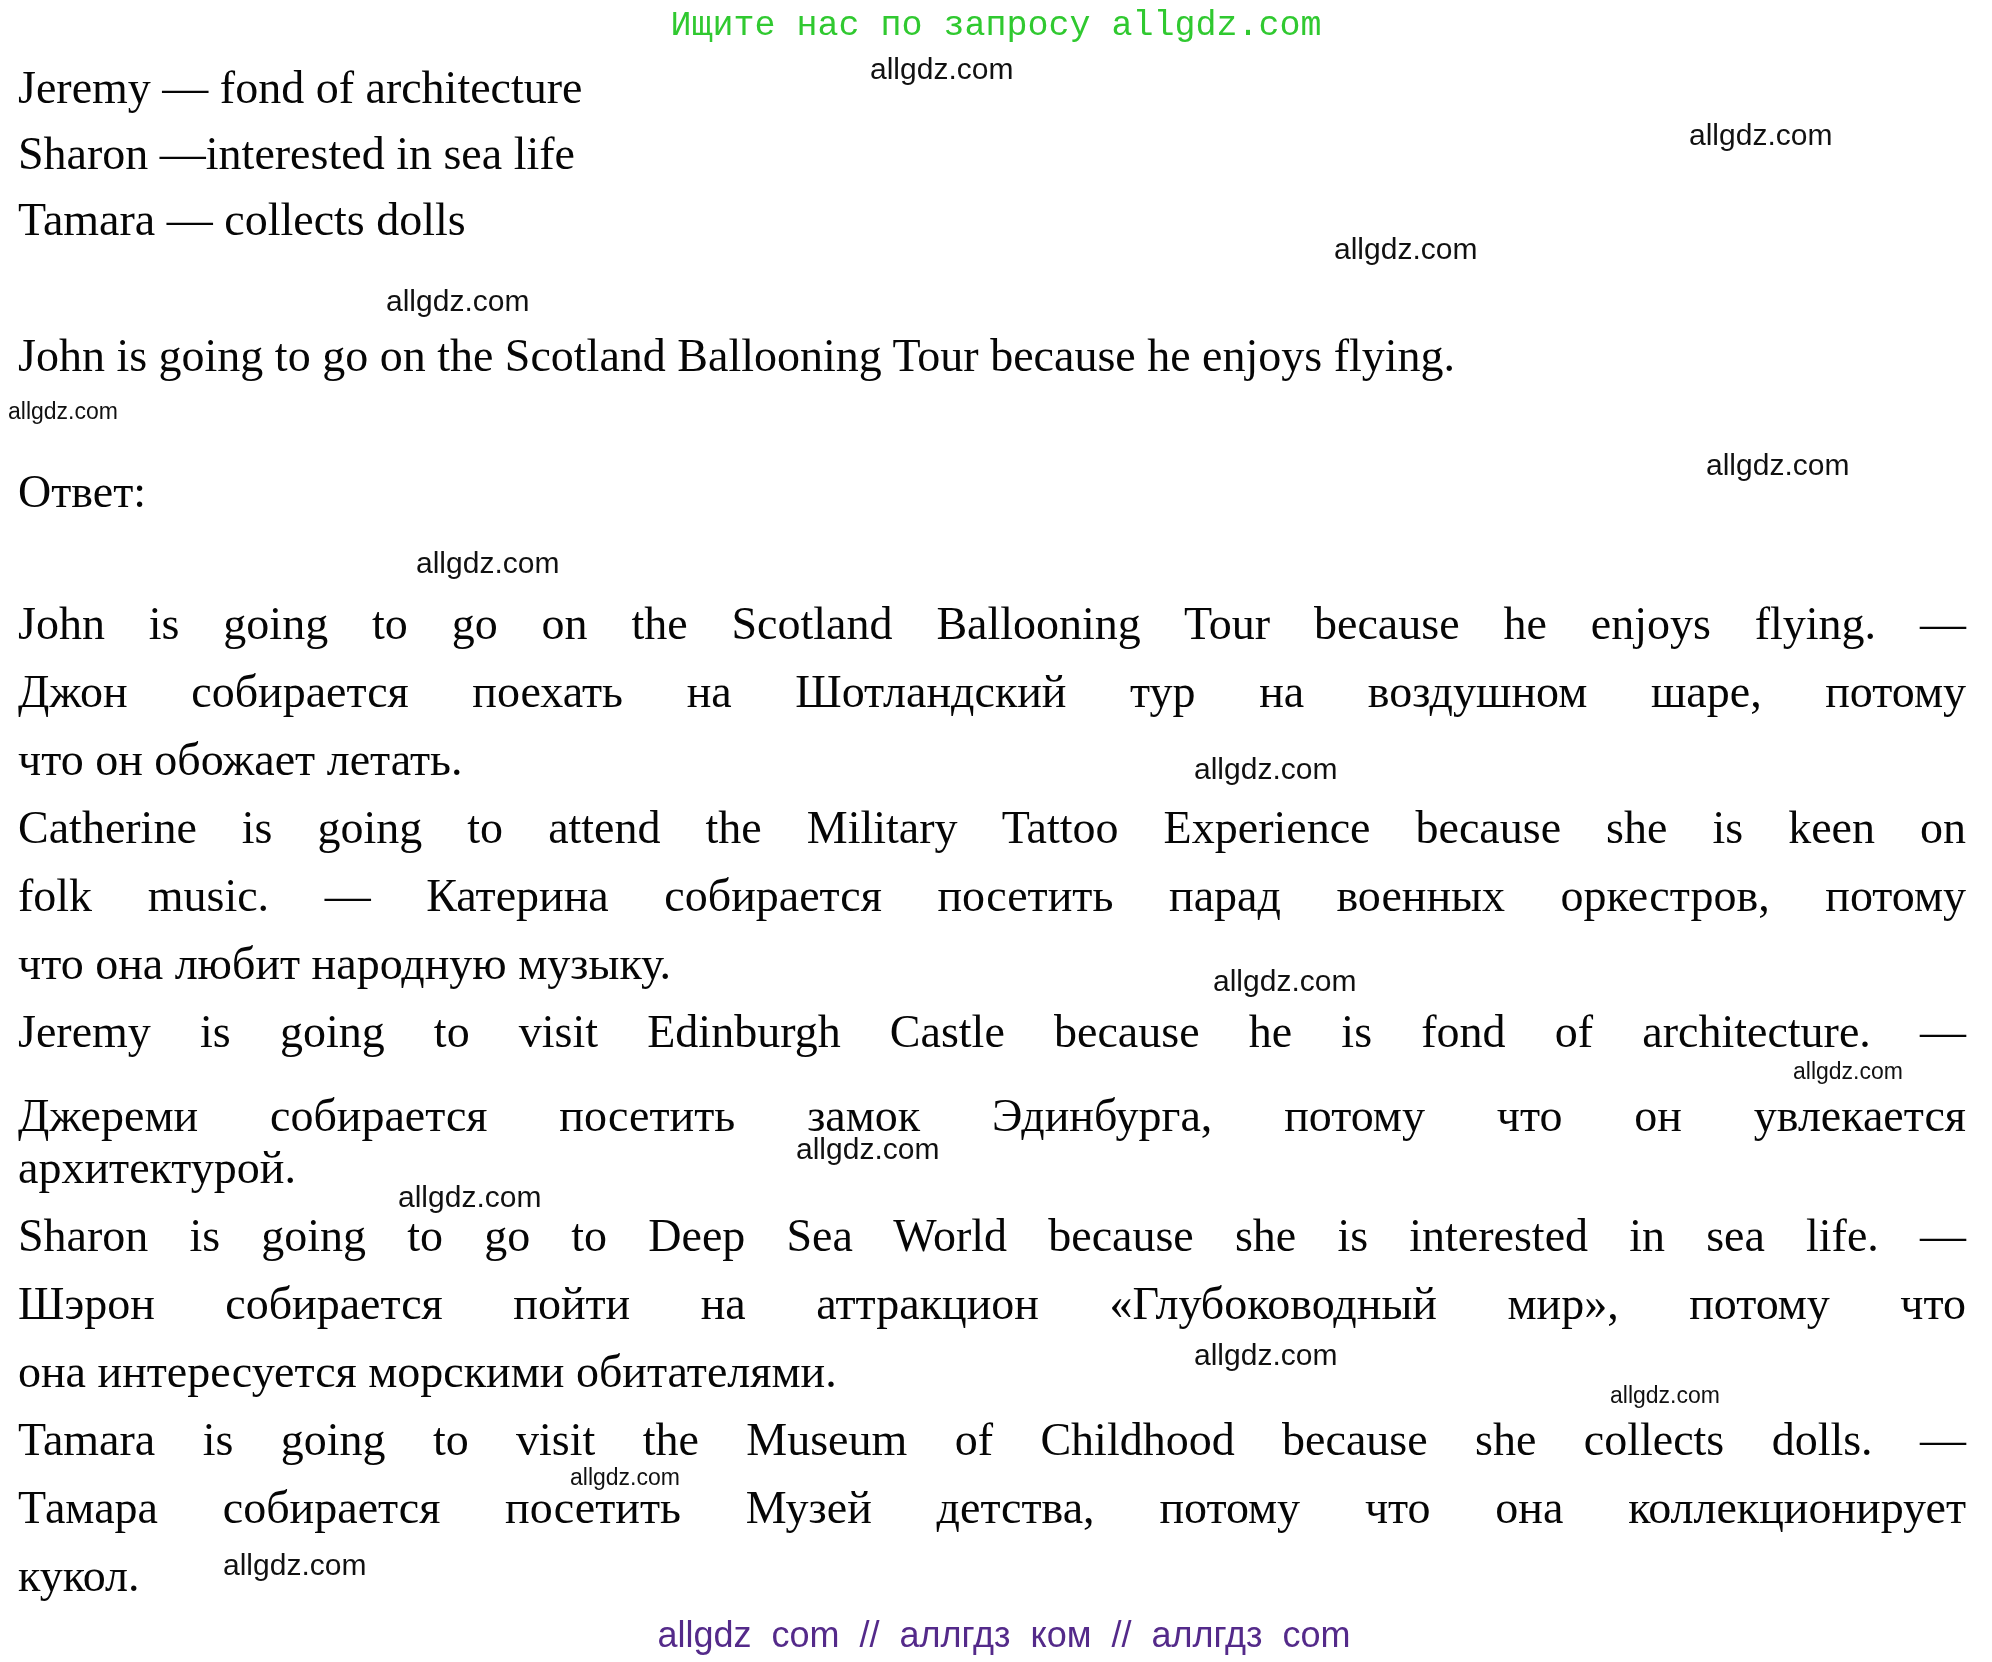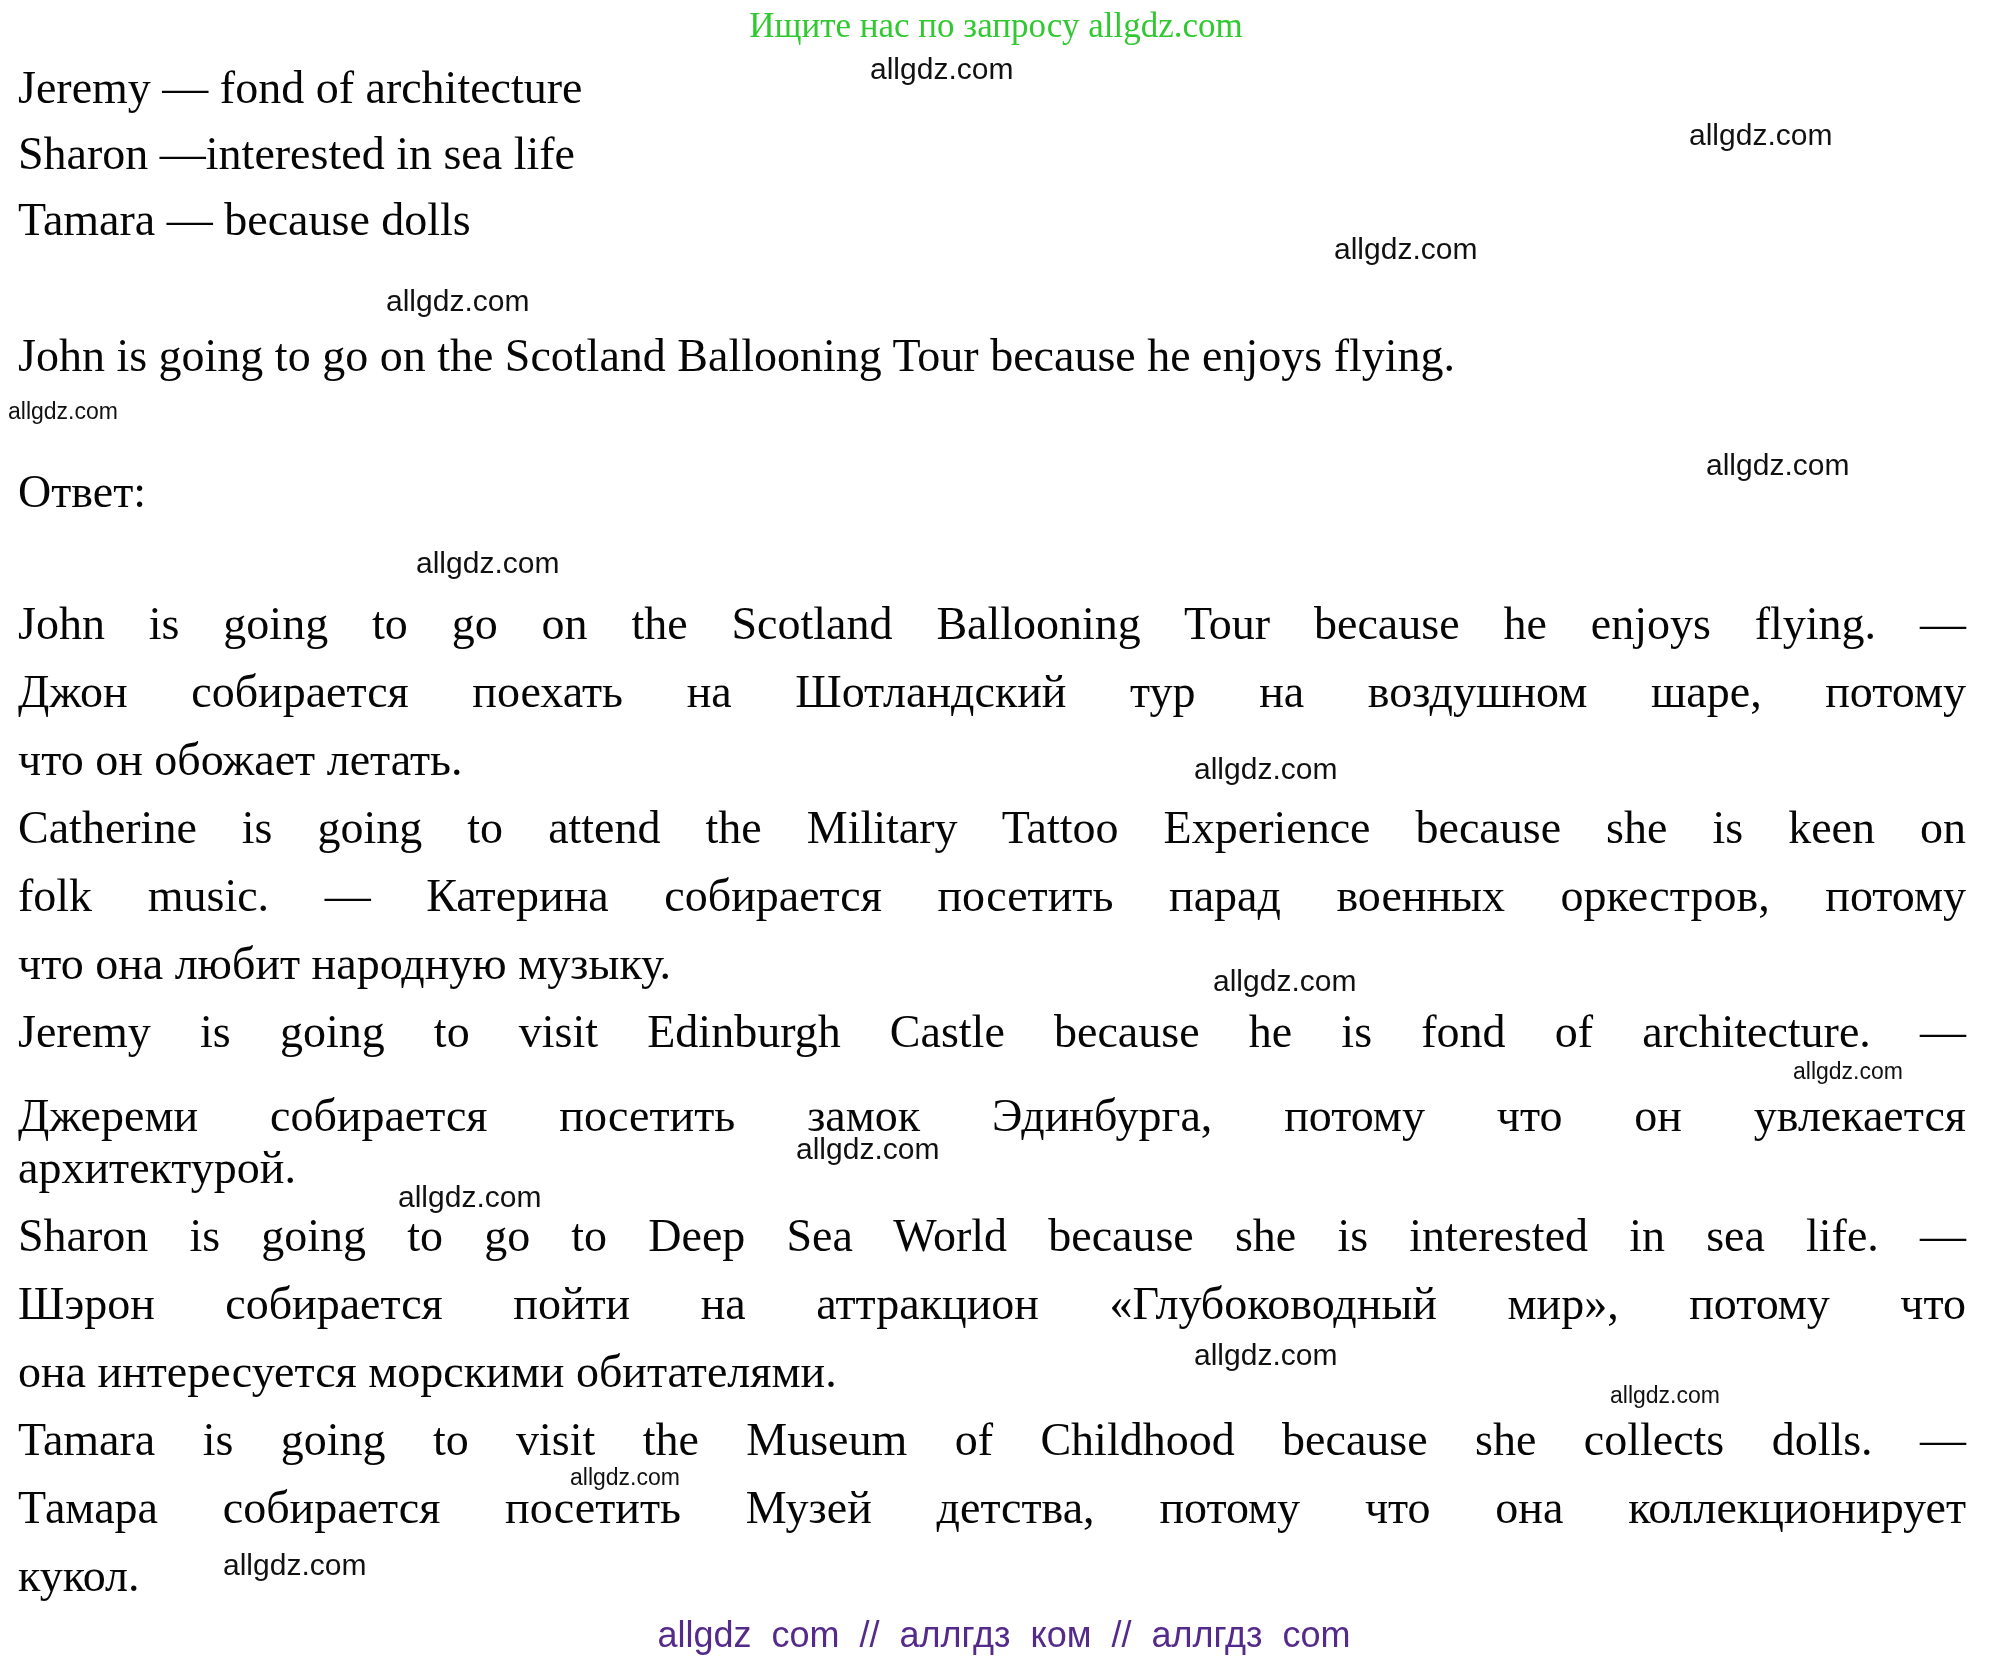--- a/index.html
+++ b/index.html
@@ -10,21 +10,21 @@
     background: #ffffff;
     overflow: hidden;
     font-family: "Liberation Serif", serif;
     color: #060606;
   }
   .promo-header {
     position: absolute;
     top: 6px; left: 0;
     width: 1992px;
     text-align: center;
-    font-family: Liberation Serif, serif;
+    font-family: Liberation Mono, monospace;
     font-size: 35px;
     color: var(--promo-green, #30c930);
   }
   .wm {
     position: absolute;
     font-family: "Liberation Sans", sans-serif;
     font-size: 30px;
     color: #111111;
     white-space: nowrap;
   }
@@ -80,21 +80,21 @@
   <span class="wm small" style="left:1793px; top:1058px;">allgdz.com</span>
   <span class="wm" style="left:796px;  top:1132px;">allgdz.com</span>
   <span class="wm" style="left:398px;  top:1180px;">allgdz.com</span>
   <span class="wm" style="left:1194px; top:1338px;">allgdz.com</span>
   <span class="wm small" style="left:1610px; top:1382px;">allgdz.com</span>
   <span class="wm small" style="left:570px;  top:1464px;">allgdz.com</span>
   <span class="wm" style="left:223px;  top:1548px;">allgdz.com</span>
 
   <div class="tline" style="top:54px;">Jeremy — fond of architecture</div>
   <div class="tline" style="top:120px;">Sharon —interested in sea life</div>
-  <div class="tline" style="top:186px;">Tamara — because dolls</div>
+  <div class="tline" style="top:186px;">Tamara — collects dolls</div>
 
   <div class="tline" style="top:322px;">John is going to go on the Scotland Ballooning Tour because he enjoys flying.</div>
 
   <div class="tline" style="top:458px;">Ответ:</div>
 
   <div class="pline just" style="top:590px;">John is going to go on the Scotland Ballooning Tour because he enjoys flying. —</div>
   <div class="pline just" style="top:658px;">Джон собирается поехать на Шотландский тур на воздушном шаре, потому</div>
   <div class="pline" style="top:726px;">что он обожает летать.</div>
   <div class="pline just" style="top:794px;">Catherine is going to attend the Military Tattoo Experience because she is keen on</div>
   <div class="pline just" style="top:862px;">folk music. — Катерина собирается посетить парад военных оркестров, потому</div>

